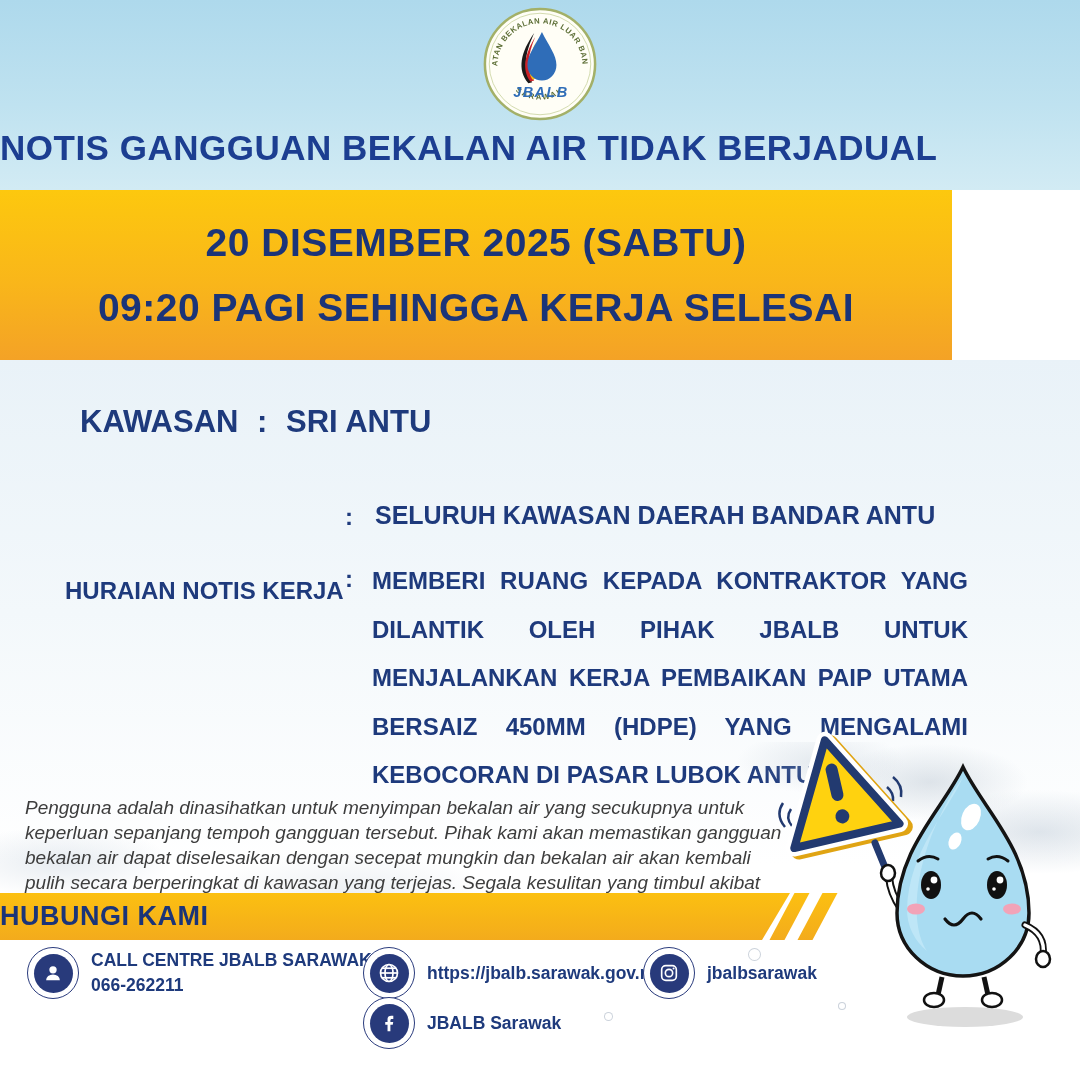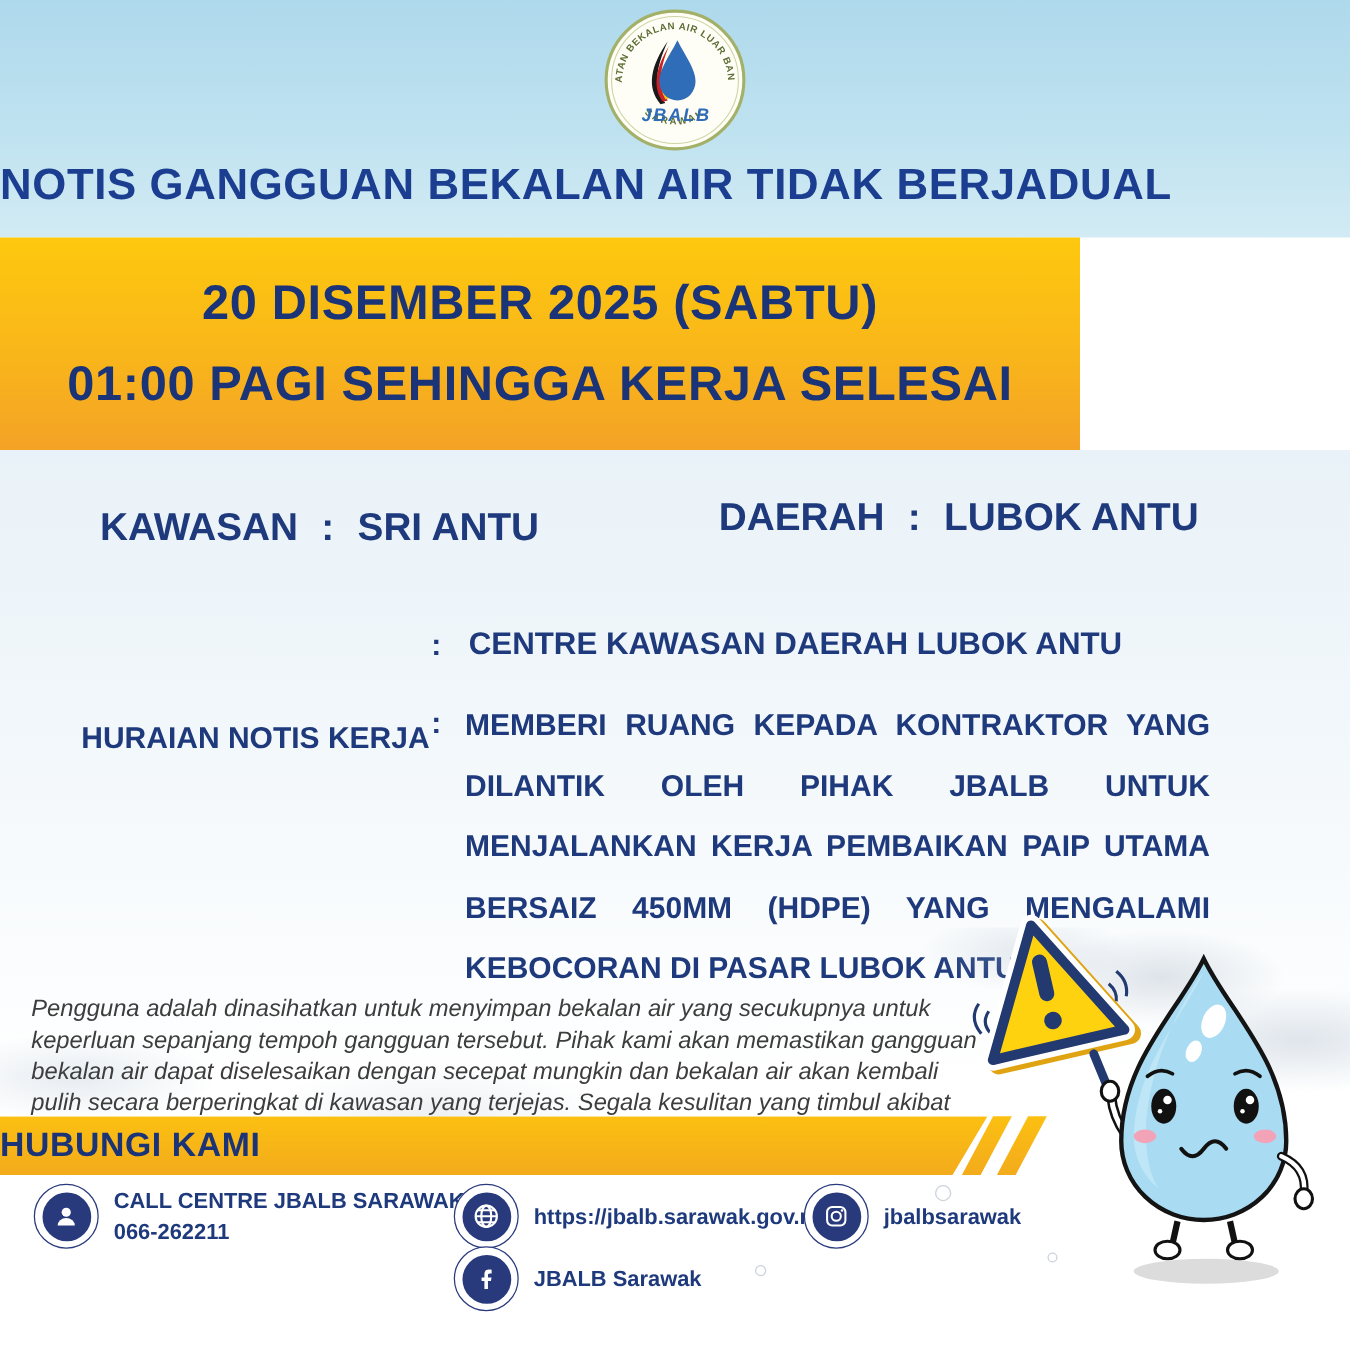--- a/index.html
+++ b/index.html
@@ -13,21 +13,21 @@
     position:absolute; left:0; top:0; width:1080px; height:190px;
     background:linear-gradient(180deg,#aed9ec 0%, #bfe2f0 55%, #d2ebf4 100%);
   }
   .logo-wrap{position:absolute; left:50%; top:6px; transform:translateX(-50%); width:116px; height:116px;}
   .main-title{
     position:absolute; left:0; top:128px; width:1080px; 
     font-size:35px; font-weight:bold; color:#1c3e91; letter-spacing:.5px;
   }
   
   .date-banner{
-    position:absolute; left:0; top:190px; width:864px; height:170px;
+    position:absolute; left:0; top:190px; width:952px; height:170px;
     background:linear-gradient(180deg,#fdc80e 0%, #f9b61a 55%, #f4a226 100%);
     display:flex; flex-direction:column; align-items:center; justify-content:center; gap:21px;
   }
   .date-line{font-size:39px; font-weight:bold; color:#1b3478; letter-spacing:.5px;}
   
   .content-band{
     position:absolute; left:0; top:360px; width:1080px; height:720px;
     background:linear-gradient(180deg,#e9f2f8 0%, #f3f8fb 35%, #ffffff 70%, #ffffff 100%);
   }
   .region-label{position:absolute; font-weight:bold; color:#1e3a7c; font-size:31px; white-space:nowrap;}
@@ -112,38 +112,33 @@
 
         <path d="M62,27 C55,41 47,51 47,61 a15,16 0 0 0 30,0 C77,51 69,41 62,27 Z" fill="#2f6db8"></path>
         <text x="61" y="94" font-size="15" font-weight="bold" font-style="italic" fill="#2f6db8" text-anchor="middle" letter-spacing="1.5">JBALB</text>
       </svg>
     </div>
     <div class="main-title">NOTIS GANGGUAN BEKALAN AIR TIDAK BERJADUAL</div>
   </div>
 
   <div class="date-banner">
     <div class="date-line">20 DISEMBER 2025 (SABTU)</div>
-    <div class="date-line">01:00 PAGI SEHINGGA KERJA SELESAI</div>
+    <div class="date-line">09:20 PAGI SEHINGGA KERJA SELESAI</div>
   </div>
 
   <div class="content-band"></div>
 
   <div class="region-label bahagian-line">
     <span>KAWASAN</span>
     <span style="margin:0 10px;">:</span>
     <span>SRI ANTU</span>
   </div>
-  <div class="region-label daerah-line">
-    <span>DAERAH</span>
-    <span style="margin:0 10px;">:</span>
-    <span>LUBOK ANTU</span>
-  </div>
 
   <div class="detail-colon" style="left:345px; top:503px;">:</div>
-  <div class="detail-value" style="left:375px; top:501px;">CENTRE KAWASAN DAERAH LUBOK ANTU</div>
+  <div class="detail-value" style="left:375px; top:501px;">SELURUH KAWASAN DAERAH BANDAR ANTU</div>
 
   <div class="detail-label" style="left:65px; top:577px;">HURAIAN NOTIS KERJA</div>
   <div class="detail-colon" style="left:345px; top:565px;">:</div>
   <div class="huraian-par">MEMBERI RUANG KEPADA KONTRAKTOR YANG DILANTIK OLEH PIHAK JBALB UNTUK MENJALANKAN KERJA PEMBAIKAN PAIP UTAMA BERSAIZ 450MM (HDPE) YANG MENGALAMI KEBOCORAN DI PASAR LUBOK ANTU.</div>
 
   <div class="splash-band"></div>
   <div class="bubble" style="left:748px; top:948px; width:11px; height:11px;"></div>
   <div class="bubble" style="left:718px; top:922px; width:7px; height:7px;"></div>
   <div class="bubble" style="left:650px; top:983px; width:9px; height:9px;"></div>
   <div class="bubble" style="left:838px; top:1002px; width:6px; height:6px;"></div>

